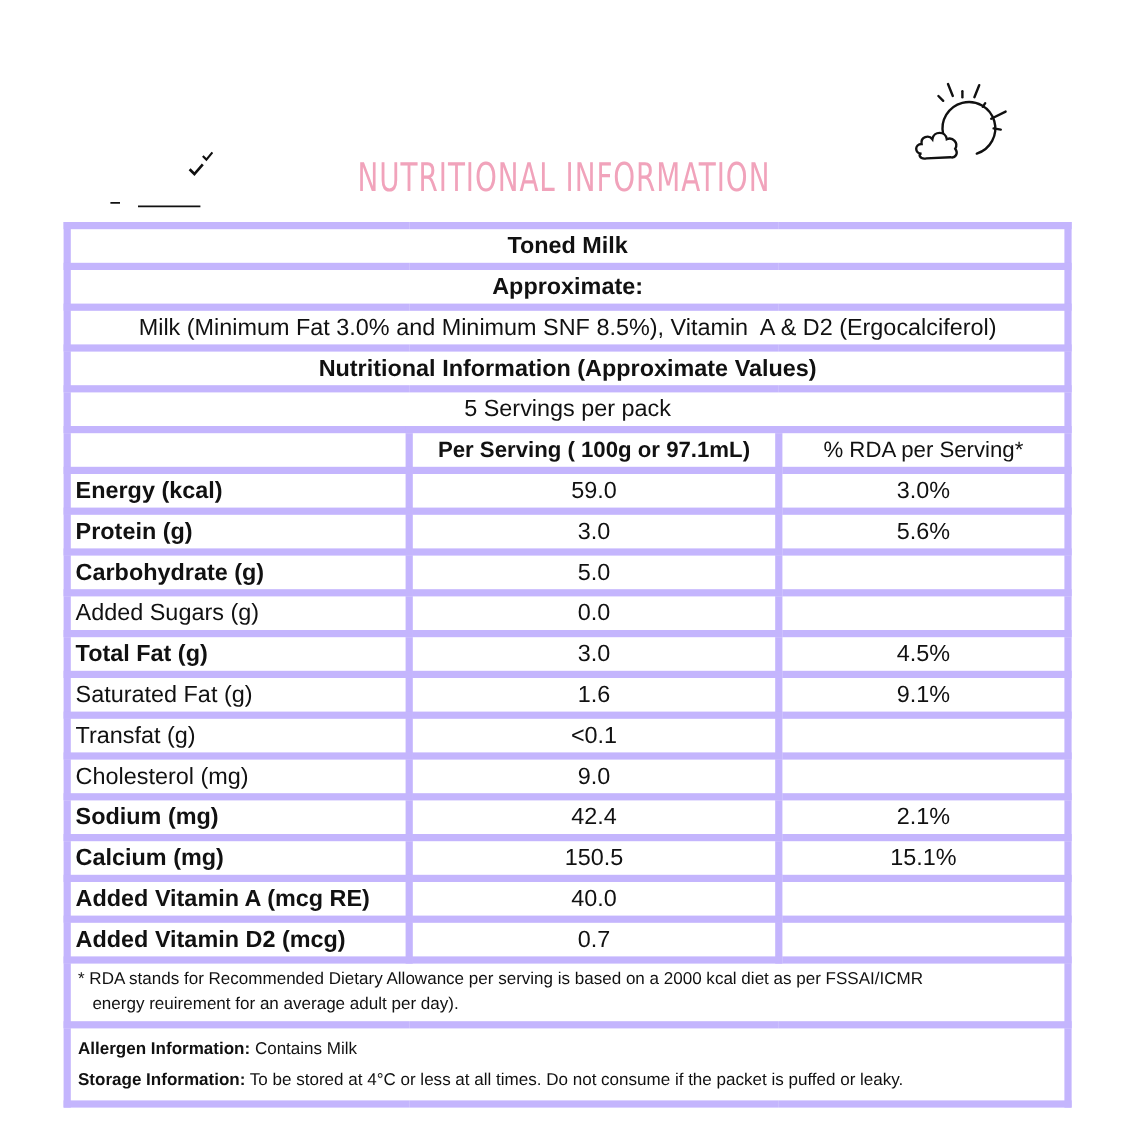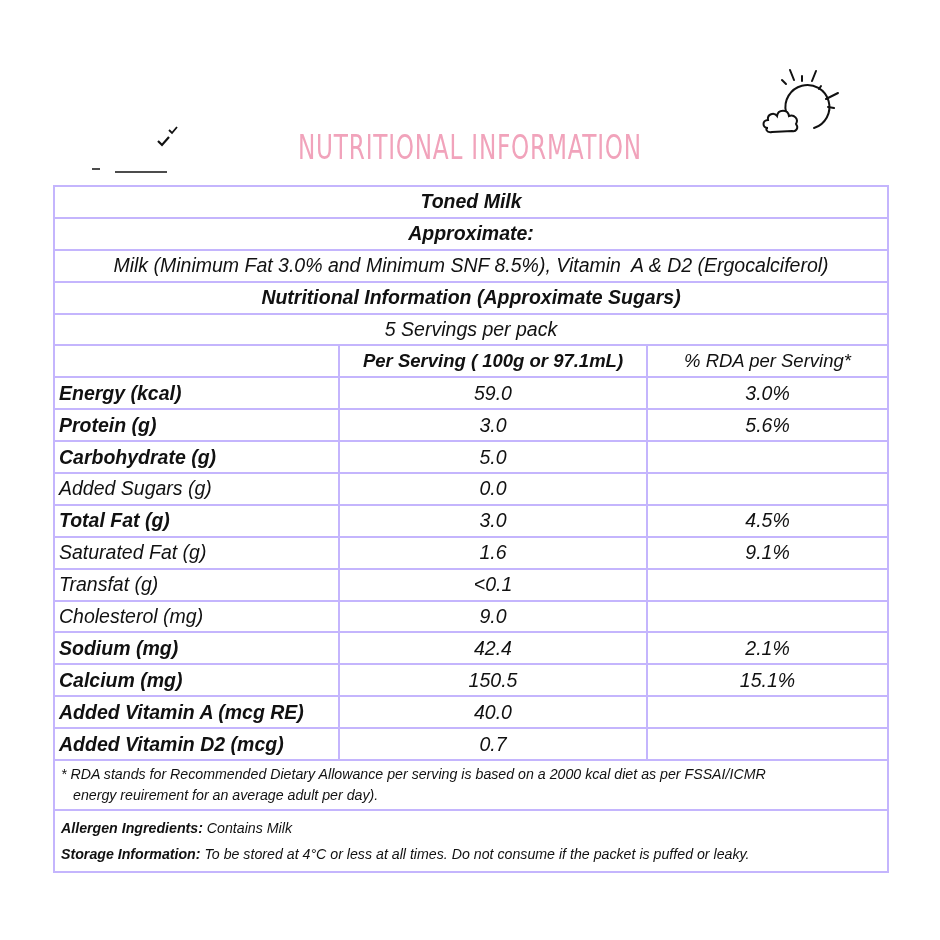--- a/index.html
+++ b/index.html
@@ -6,21 +6,21 @@
     body { width: 940px; height: 940px; position: relative; overflow: hidden; font-family: "Liberation Sans", "DejaVu Sans", sans-serif; color: #111; }
     .title {
       position: absolute; left: 0; width: 940px; top: 128px; text-align: center;
       font-family: "DejaVu Sans Condensed", "DejaVu Sans", sans-serif;
       font-size: 33px; letter-spacing: 1px; color: #f1a3bb; font-weight: normal;
       transform: scaleX(0.78); transform-origin: 470px 0;
     }
     .deco { position: absolute; }
     .table-wrap { position: absolute; left: 53px; top: 185px; width: 834px; }
     table { border-collapse: collapse; width: 834px; table-layout: fixed; }
-    td { border: 2px solid #c4b5fd; padding: 0; height: 28px; font-size: 19.5px; text-align: center; vertical-align: middle; white-space: nowrap; font-style: italic; }
+    td { border: 6px solid #c4b5fd; padding: 0; height: 28px; font-size: 19.5px; text-align: center; vertical-align: middle; white-space: nowrap; }
     .b { font-weight: bold; }
     td.left { text-align: left; padding-left: 4px; }
     td.head { font-size: 18.5px; }
     tr.r { height: 31.9px; }
     .foot td { text-align: left; padding: 3px 10px; font-size: 14.2px; white-space: normal; line-height: 21px; }
     .foot .note { padding-left: 6px; }
     .foot .note .indent { padding-left: 12px; display: block; }
     .foot2 td { padding: 4px 6px; font-size: 14.2px; line-height: 26px; }
     .lbl { font-weight: bold; }
   </style>
@@ -61,21 +61,21 @@
         <tr class="r">
           <td colspan="3" class="b">Toned Milk</td>
         </tr>
     <tr class="r">
           <td colspan="3" class="b">Approximate:</td>
         </tr>
     <tr class="r">
           <td colspan="3" style="white-space:pre">Milk (Minimum Fat 3.0% and Minimum SNF 8.5%), Vitamin  A &amp; D2 (Ergocalciferol)</td>
         </tr>
     <tr class="r">
-          <td colspan="3" class="b">Nutritional Information (Approximate Sugars)</td>
+          <td colspan="3" class="b">Nutritional Information (Approximate Values)</td>
         </tr>
     <tr class="r">
           <td colspan="3">5 Servings per pack</td>
         </tr>
     <tr class="r">
       <td></td>
       <td class="b head">Per Serving ( 100g or 97.1mL)</td>
       <td class="head">% RDA per Serving*</td>
     </tr>
     </tbody>
@@ -143,19 +143,19 @@
       </tbody>
     <tbody>
         <tr class="foot">
       <td colspan="3" class="note">
         <span>* RDA stands for Recommended Dietary Allowance per serving is based on a 2000 kcal diet as per FSSAI/ICMR</span>
         <span class="indent">energy reuirement for an average adult per day).</span>
       </td>
     </tr>
     <tr class="foot2">
       <td colspan="3" style="text-align:left">
-        <div><span class="lbl">Allergen Ingredients:</span><span style="white-space:pre"> Contains Milk</span></div>
+        <div><span class="lbl">Allergen Information:</span><span style="white-space:pre"> Contains Milk</span></div>
         <div><span class="lbl">Storage Information:</span><span style="white-space:pre"> To be stored at 4°C or less at all times. Do not consume if the packet is puffed or leaky.</span></div>
       </td>
     </tr>
   </tbody>
     </table>
 </div>
 
 </body></html>

